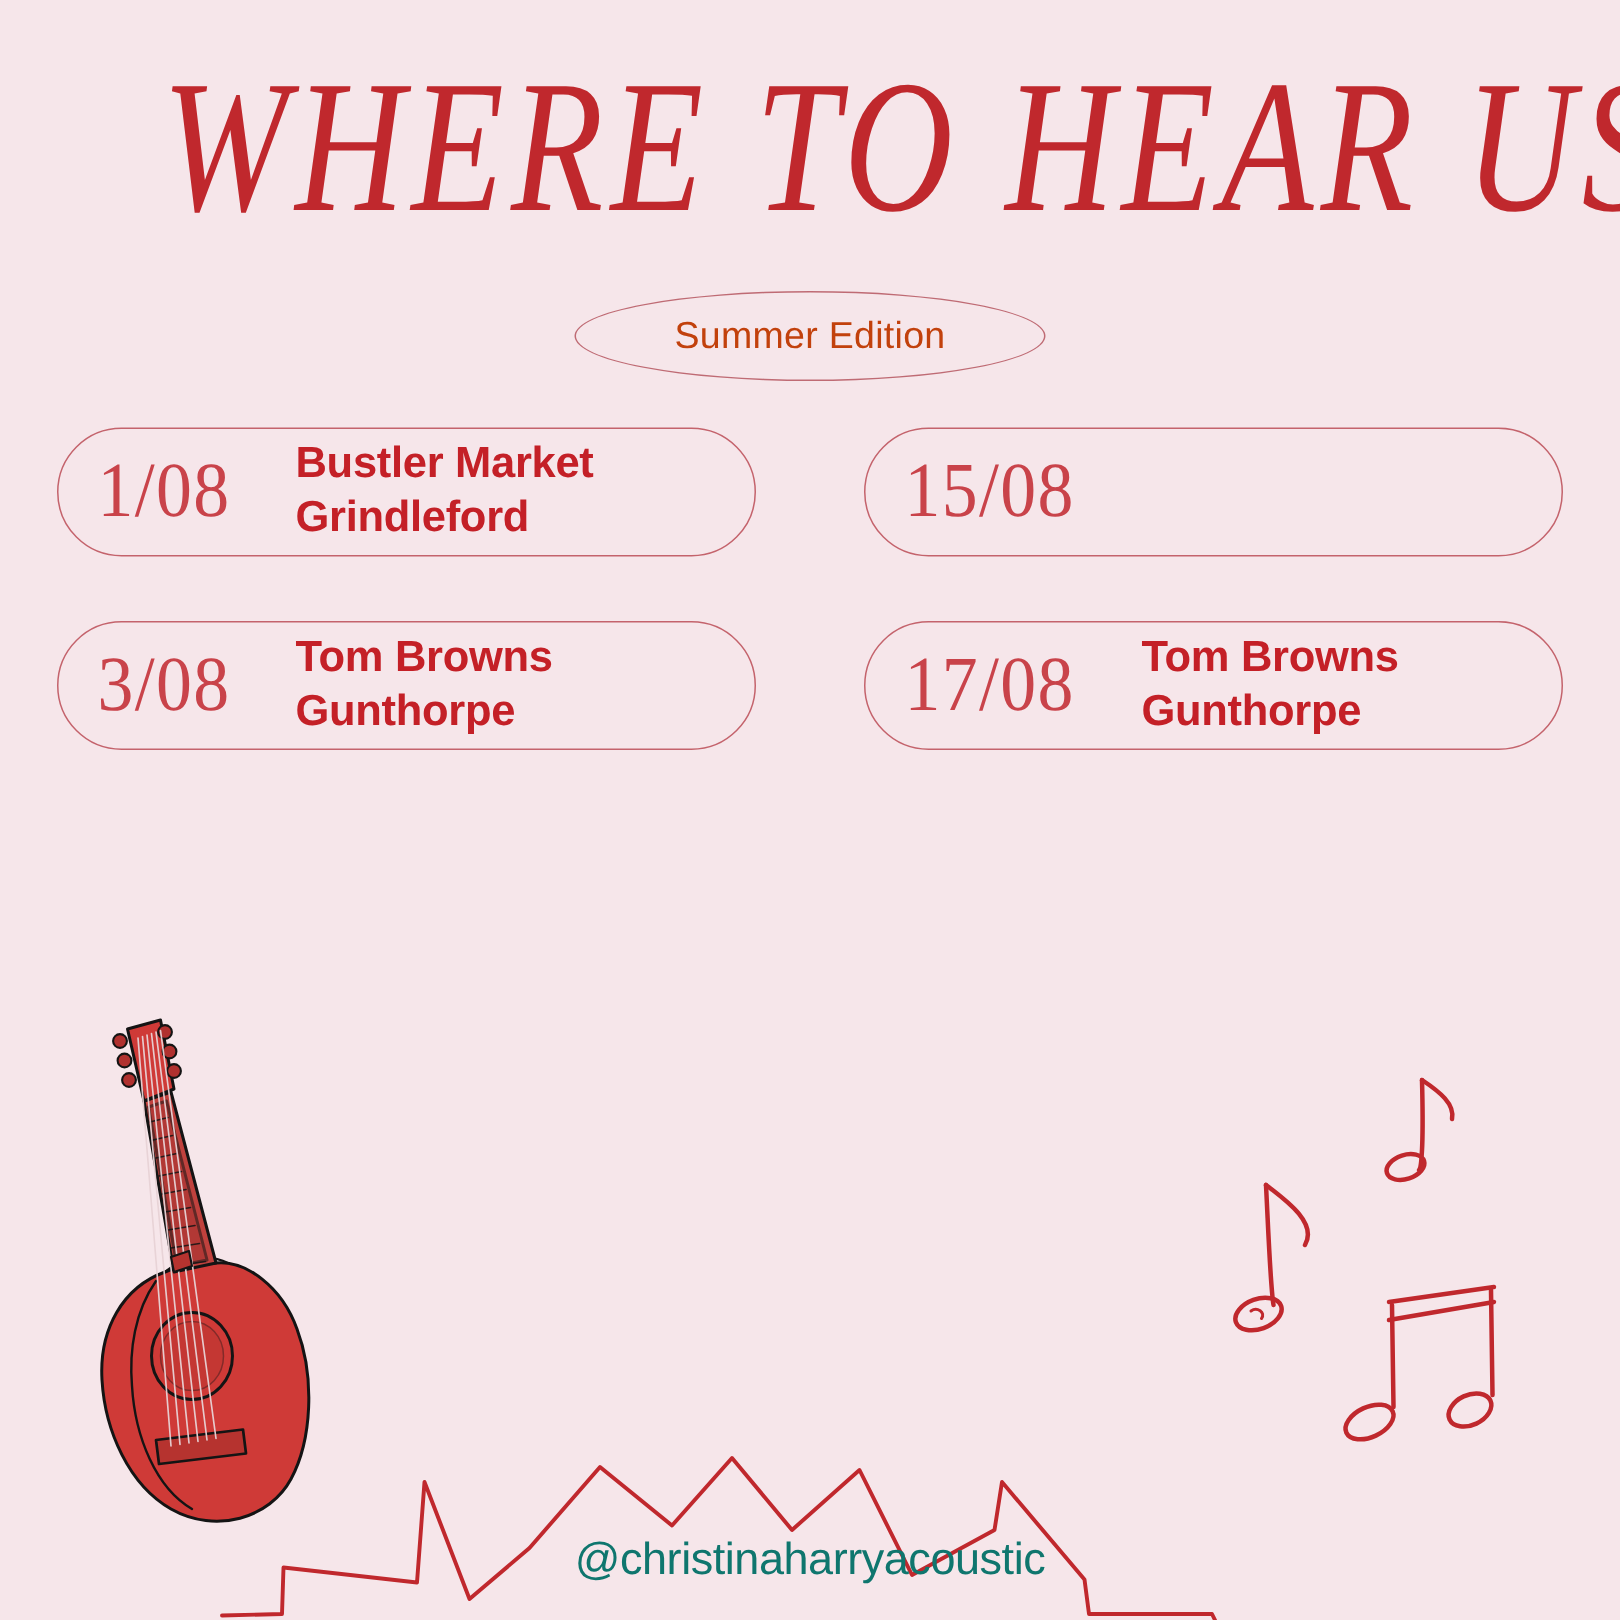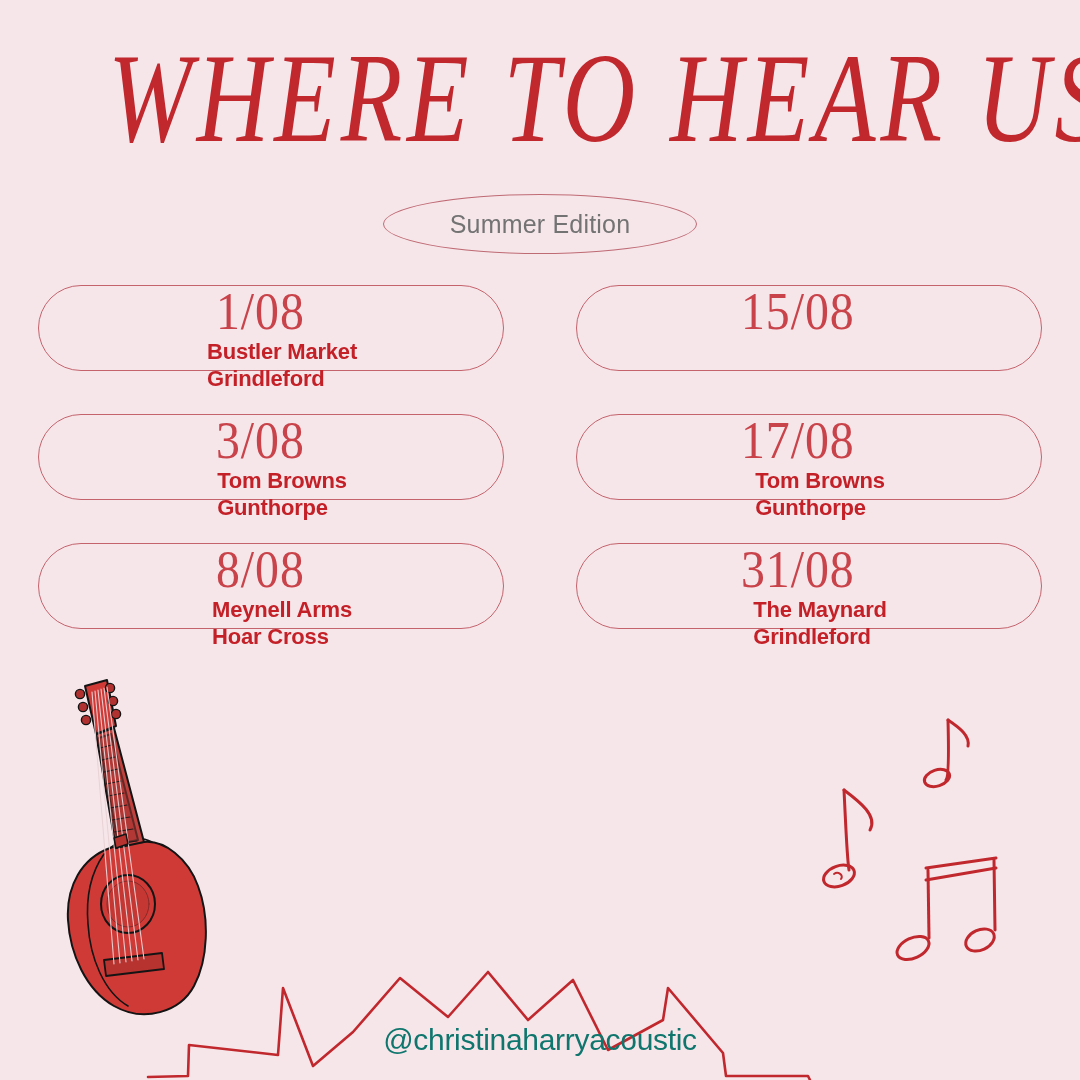--- a/index.html
+++ b/index.html
@@ -37,21 +37,21 @@
   .edition-wrap{
     position:absolute;
     left:50%;top:194px;
     transform:translateX(-50%);
     width:312px;height:58px;
     border:1.4px solid #bf6b74;
     border-radius:50%/50%;
     display:flex;align-items:center;justify-content:center;
   }
   .edition-text{
-    color:#737373;
+    color:#c2410c;
     font-size:25px;
     font-weight:400;
     letter-spacing:.2px;
     font-family:"Liberation Sans", sans-serif;
   }
 
   
   .cards{
     position:absolute;
     left:38px;top:285px;
@@ -64,40 +64,39 @@
   }
   .card{
     width:466px;
     height:86px;
     border:1.5px solid #c4636c;
     border-radius:48px;
     display:flex;
     align-items:center;
     box-sizing:border-box;
     padding:0 4px 0 26px;
-    flex-direction:column;
   }
   .card-date{
     color:#c9434a;
     font-family:"Liberation Serif", serif;
     font-weight:400;
     font-size:52px;
     line-height:1;
     letter-spacing:1px;
     transform:scaleX(0.92);
     transform-origin:left center;
     white-space:nowrap;
     min-width:132px;
     display:inline-block;
   }
   .card.wide-date .card-date{min-width:158px;}
   .card-venue{
     color:#c42027;
     font-weight:700;
-    font-size:22px;
+    font-size:29px;
     line-height:1.24;
     letter-spacing:-0.2px;
     white-space:nowrap;
   }
   .card-venue .v2{display:block;}
 
   
   .guitar{
     position:absolute;
     left:52px;top:672px;
@@ -166,36 +165,20 @@
       </div>
       <div class="card wide-date">
         <span class="card-date">17/08</span>
         <span class="card-venue">
           <span>Tom Browns</span>
           <span class="v2">Gunthorpe</span>
         </span>
       </div>
     </div>
 
-    <div class="card-row">
-      <div class="card">
-        <span class="card-date">8/08</span>
-        <span class="card-venue">
-          <span>Meynell Arms</span>
-          <span class="v2">Hoar Cross</span>
-        </span>
-      </div>
-      <div class="card wide-date">
-        <span class="card-date">31/08</span>
-        <span class="card-venue">
-          <span>The Maynard</span>
-          <span class="v2">Grindleford</span>
-        </span>
-      </div>
-    </div>
 
   </div>
 
   <svg class="zigzag" viewBox="0 0 1080 200">
     <polyline points="0,197 40,196 41,165 130,175 135,108 165,186 205,152 252,98 300,137 340,92 380,140 425,100 460,170 515,140 520,108 575,173 578,196 660,196 662,200" fill="none" stroke="#c0282d" stroke-width="2.6" stroke-linejoin="round" stroke-linecap="round" transform="translate(148,0)"></polyline>
   </svg>
 
   <svg class="guitar" viewBox="0 0 180 348">
     <g stroke="#141414" stroke-width="2" stroke-linejoin="round" stroke-linecap="round">
 

